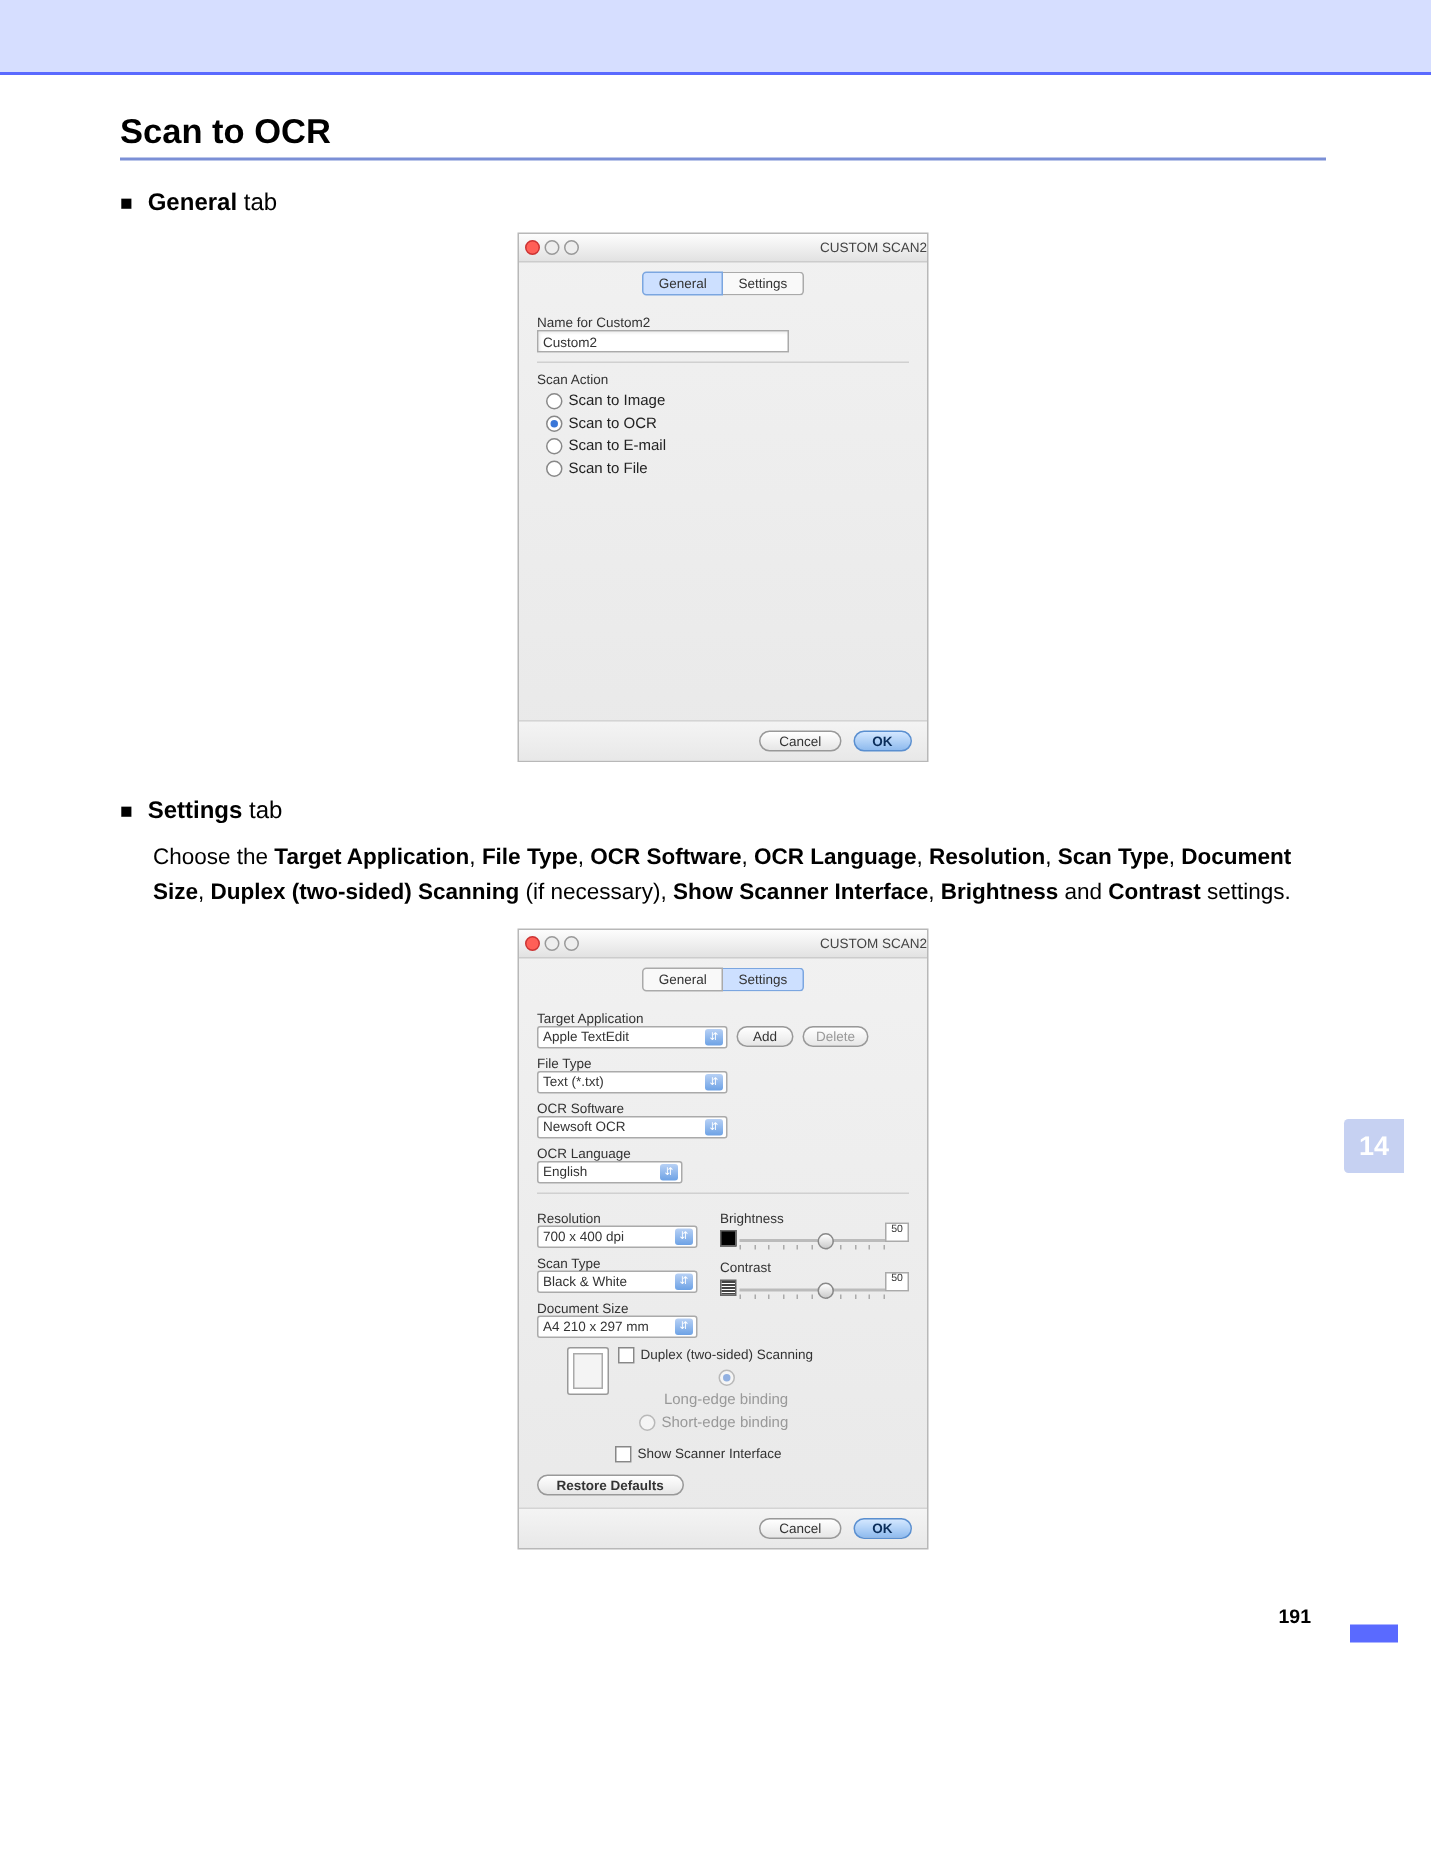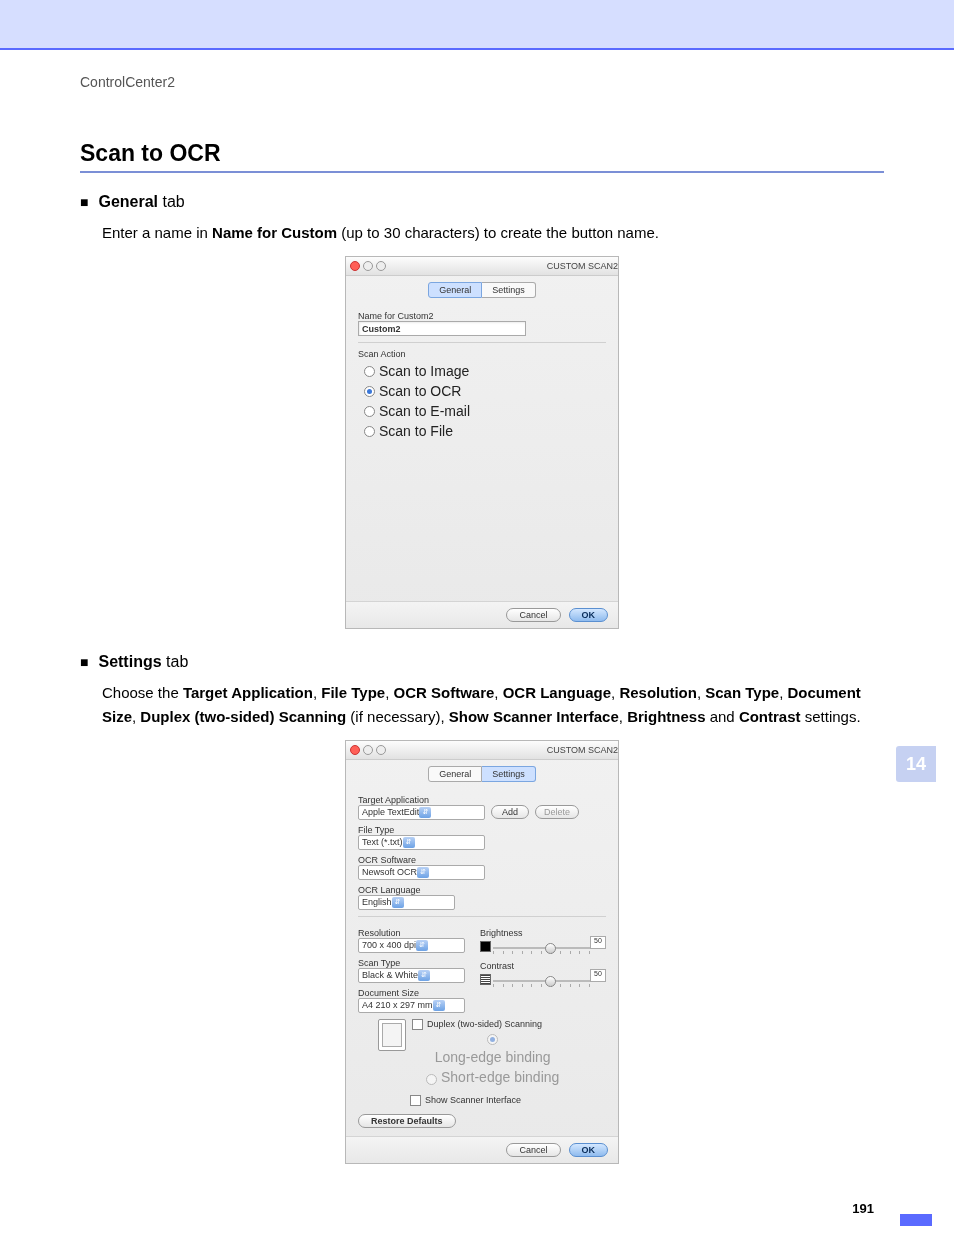--- a/index.html
+++ b/index.html
@@ -85,39 +85,38 @@
   .tab:first-child { border-radius:3px 0 0 3px; }
   .tab:last-child { border-radius:0 3px 3px 0; border-left:none; }
 
   .panel { padding: 6px 12px 8px 12px; }
   .panel hr { border:none; border-top:1px solid #d0d0d0; margin:6px 0; }
   .flabel { font-size:9px; color:#333; margin-top:5px; }
   .textfield {
     width: 160px; height:13px; border:1px solid #aaa; background:#fff;
     font-size:9px; padding:0 3px; display:flex; align-items:center;
     box-shadow: inset 1px 1px 2px rgba(0,0,0,0.08);
-    font-weight: bold;
   }
   .radio-group { margin-top:4px; margin-left:6px; }
-  .radio-item { display:flex; align-items:center; gap:4px; margin:4px 0; font-size:14px; color:#222;}
+  .radio-item { display:flex; align-items:center; gap:4px; margin:4px 0; font-size:10px; color:#222;}
   .radio { width:9px; height:9px; border-radius:50%; border:1px solid #888; background:#fff; display:flex; align-items:center; justify-content:center;}
   .radio.sel::after{ content:''; width:5px; height:5px; border-radius:50%; background:#3a77d8; }
 
   .btnrow { display:flex; justify-content:flex-end; gap:8px; padding:6px 10px; border-top:1px solid #d4d4d4; background:linear-gradient(#f4f4f4,#e8e8e8);}
   .macbtn {
     font-size:9px; padding:1px 12px; border:1px solid #999; border-radius:10px;
     background:linear-gradient(#fff,#e6e6e6);
   }
   .macbtn.primary { background:linear-gradient(#d3e7ff,#8fbbee); border-color:#5a8fd0; color:#083; color:#0a2d5a; font-weight:bold;}
   .macbtn.disabled { color:#999; }
 
   
   .selectfield {
     width:120px; height:13px; border:1px solid #aaa; background:#fff; font-size:9px;
-    display:flex; align-items:center; padding:0 2px 0 3px;
+    display:flex; align-items:center; justify-content:space-between; padding:0 2px 0 3px;
     border-radius:2px;
   }
   .selectfield .caret {
     width:12px; height:11px; background:linear-gradient(#b8d1f5,#6da2e5);
     border-radius:2px; display:flex; align-items:center; justify-content:center;
     color:#fff; font-size:7px;
   }
   .twocol { display:flex; gap:12px; }
   .colL { flex:0 0 110px; }
   .colR { flex:1; }
@@ -163,32 +162,28 @@
     height: 12px;
     background: #5a6aff;
   }
 </style>
 </head>
 <body>
 
 <div class="topbar"></div>
 
 <div class="page">
-  <div class="header-label">ControlCenter2</div>
 
   <div class="section-title">Scan to OCR</div>
 
   <div class="bullet-line">
     <span class="sq">■</span>
     <span>
       <b>General</b><span> tab</span>
     </span>
-  </div>
-  <div class="body-text">
-    <span>Enter a name in </span><b>Name for Custom</b><span> (up to 30 characters) to create the button name.</span>
   </div>
 
   <div class="shot">
     <div class="titlebar">
       <div class="dotset">
         <span class="dot red"></span>
         <span class="dot grey"></span>
         <span class="dot grey"></span>
       </div>
       <div class="wtitle">CUSTOM SCAN2</div>

